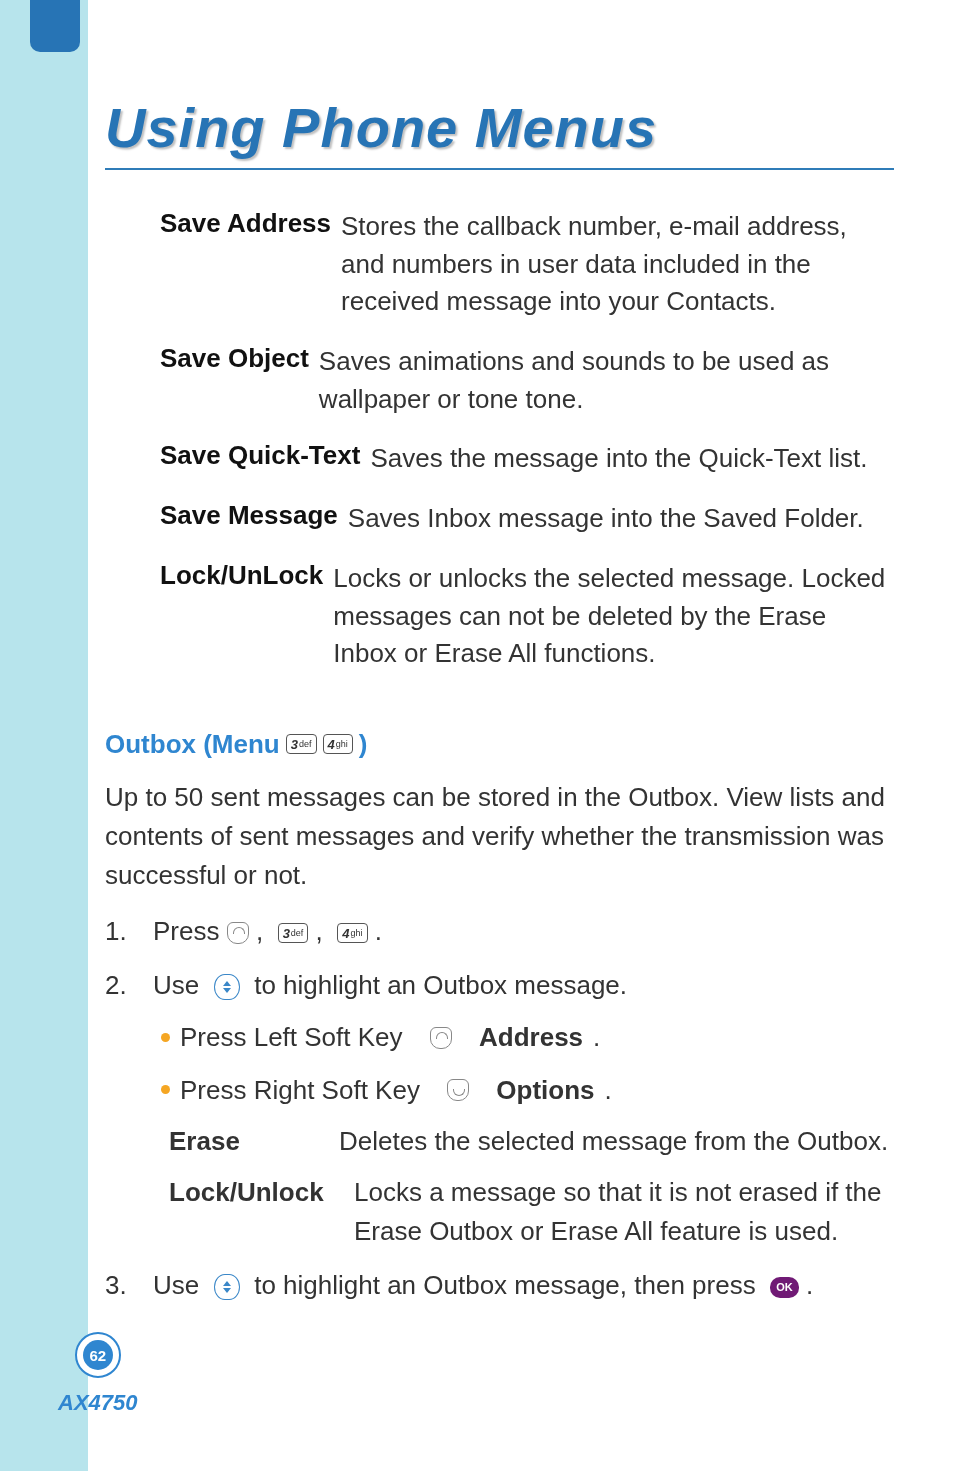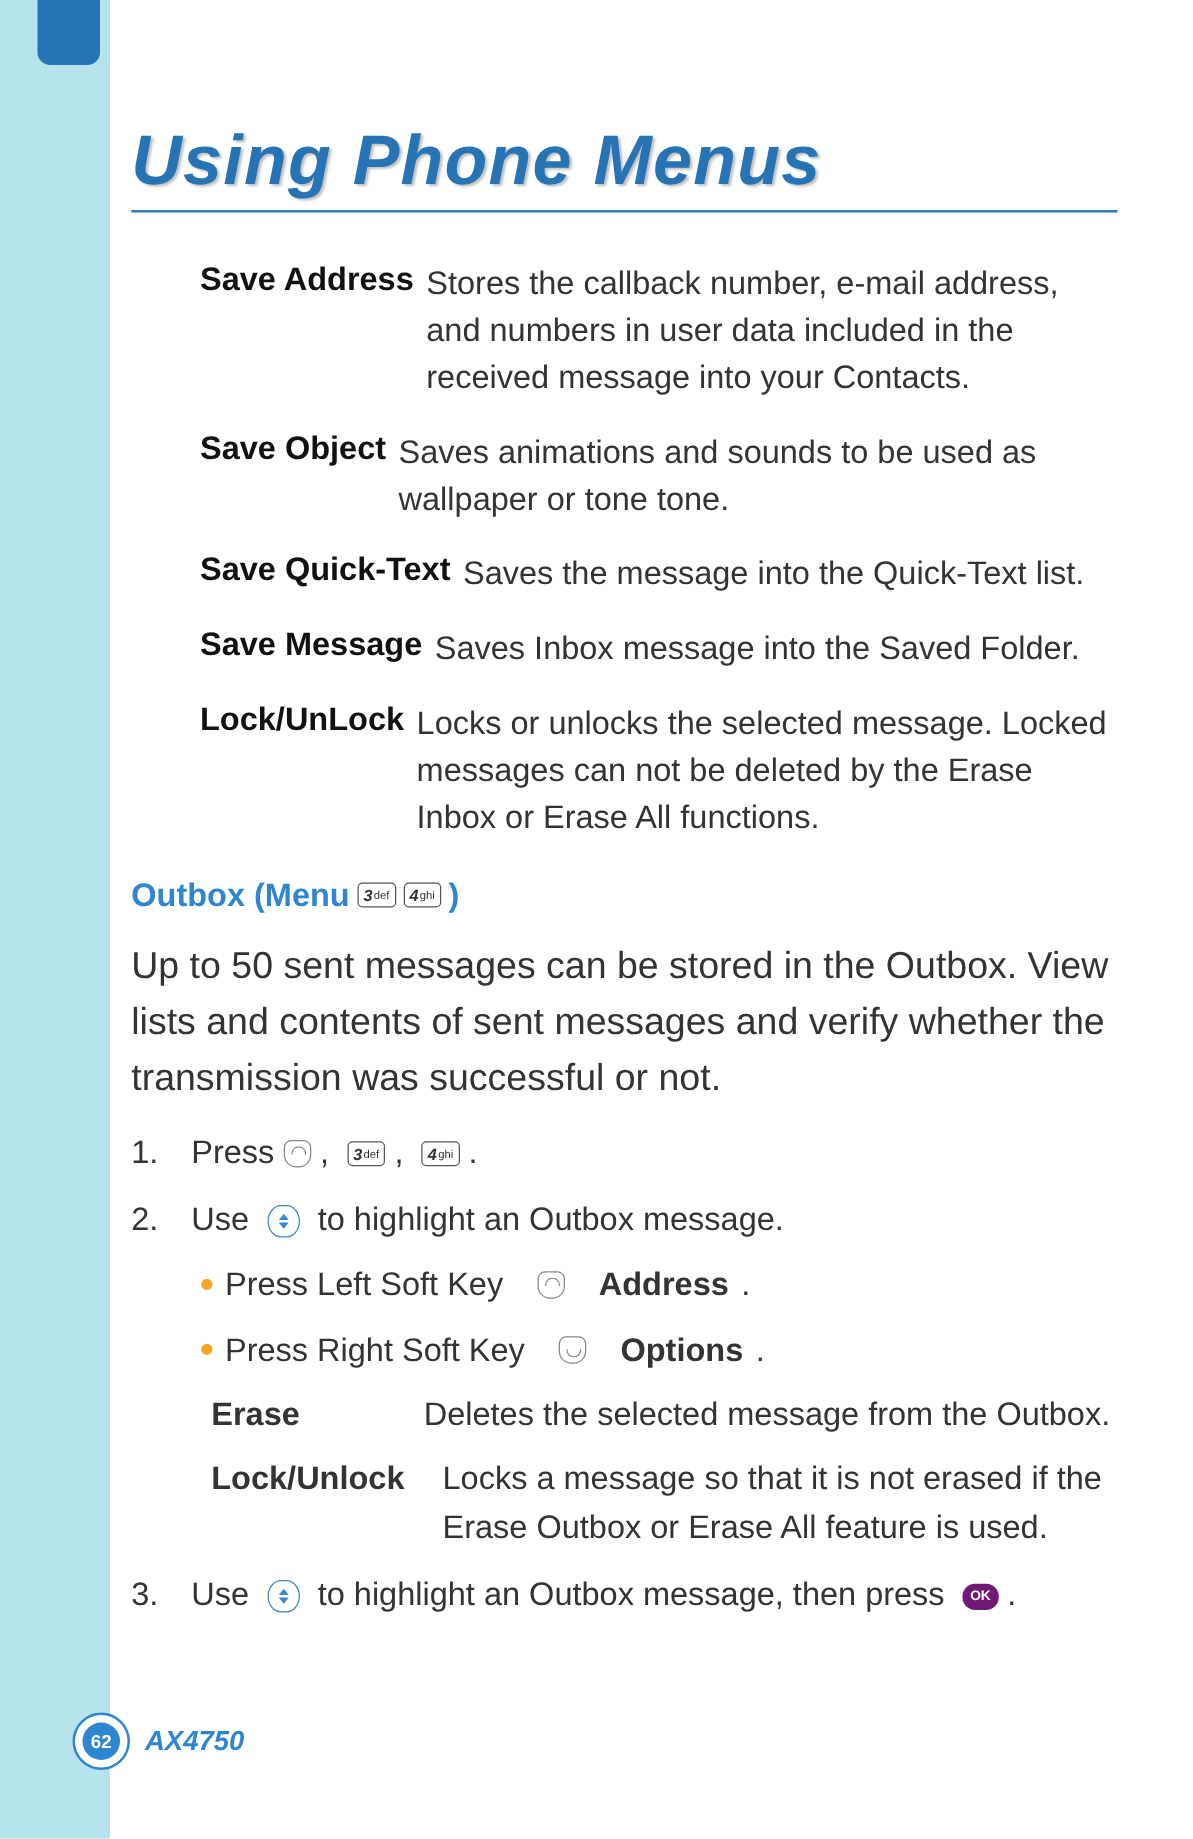--- a/index.html
+++ b/index.html
@@ -61,21 +61,21 @@
   .def-desc {
     color: #333;
     font-size: 26px;
     line-height: 1.45;
     margin-left: 10px;
   }
   .section-head {
     color: #2f86d0;
     font-weight: bold;
     font-size: 26px;
-    margin-top: 28px;
+    margin-top: 56px;
     margin-bottom: 18px;
     display: flex;
     align-items: center;
     gap: 6px;
   }
   .key {
     display: inline-flex;
     align-items: center;
     justify-content: center;
     border: 1.5px solid #555;
@@ -143,21 +143,21 @@
     background:#701a75;
     color:#fff;
     font-size:11px;
     font-weight:bold;
     border-radius:10px;
     padding:2px 6px;
     vertical-align: middle;
   }
   .para {
     color:#333;
-    font-size: 30px;
+    font-size: 26px;
     line-height: 1.5;
     margin-bottom: 16px;
   }
   ol.steps { list-style: none; counter-reset: step; }
   ol.steps > li {
     counter-increment: step;
     font-size: 26px;
     color:#333;
     line-height:1.55;
     margin-bottom: 14px;
@@ -194,20 +194,21 @@
   }
   .erase-row .t, .lock-row .t { font-weight:bold; min-width: 170px; }
   .lock-row .t { min-width: 185px; }
   .footer {
     position:absolute;
     left: 58px;
     bottom: 55px;
     display:flex;
     align-items:center;
     gap: 12px;
+    flex-direction: column;
   }
   .page-circle {
     width: 46px; height: 46px;
     border: 2.5px solid #2f86d0;
     border-radius: 50%;
     display:flex;
     align-items:center;
     justify-content:center;
     position:relative;
     background:#fff;

